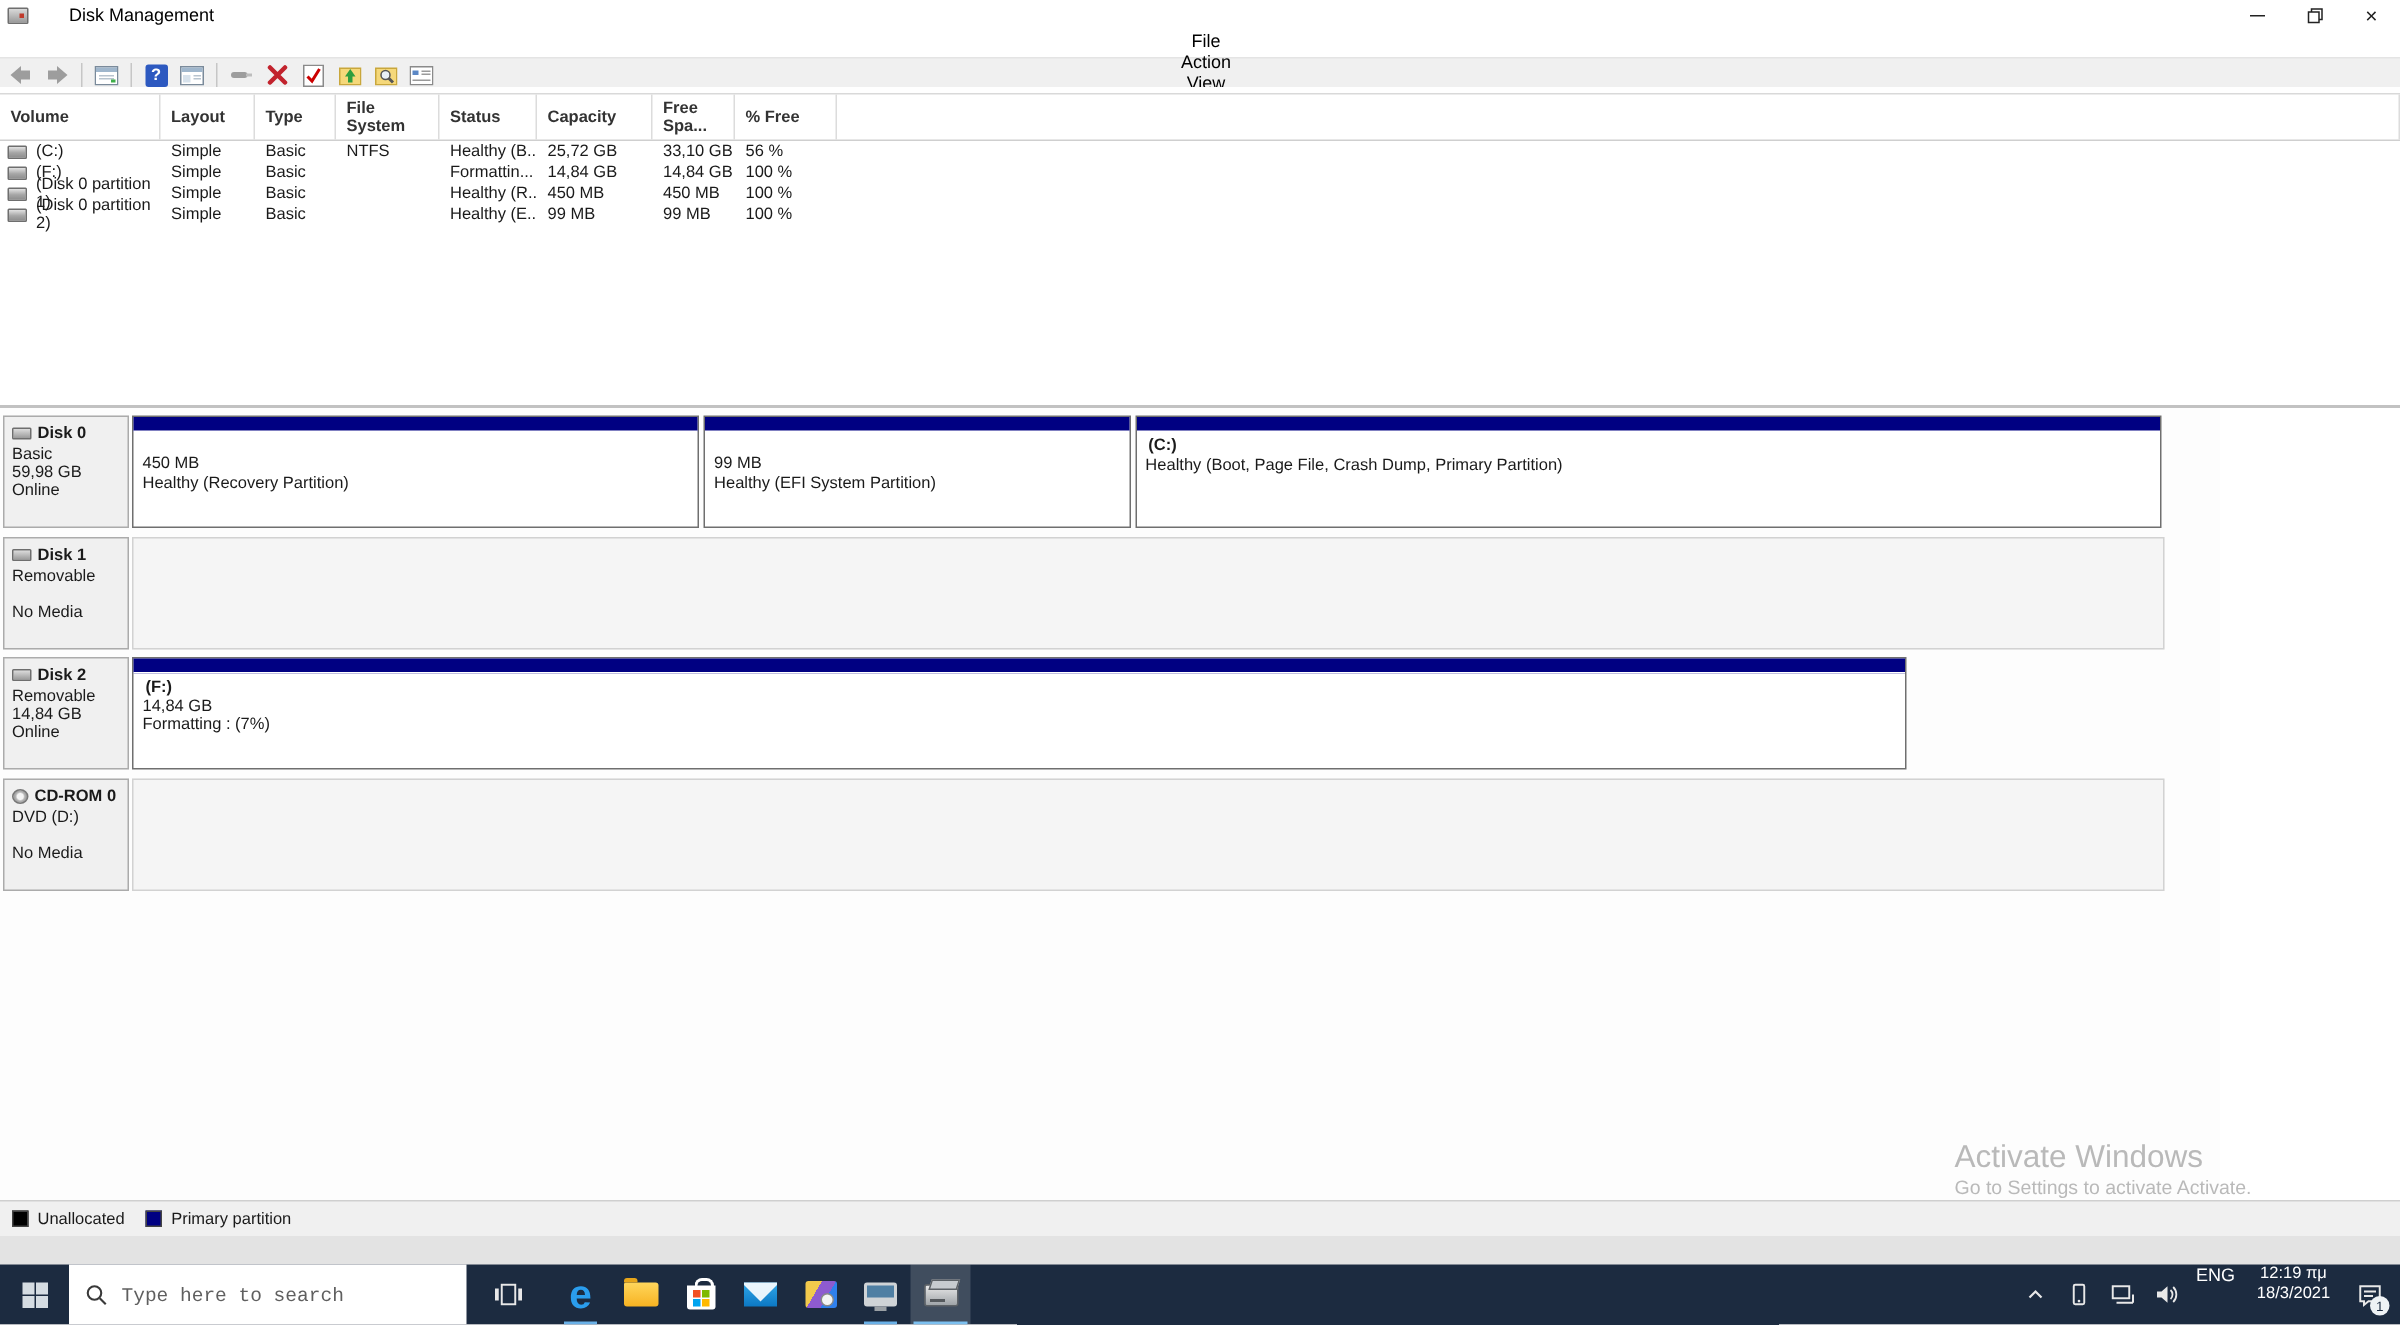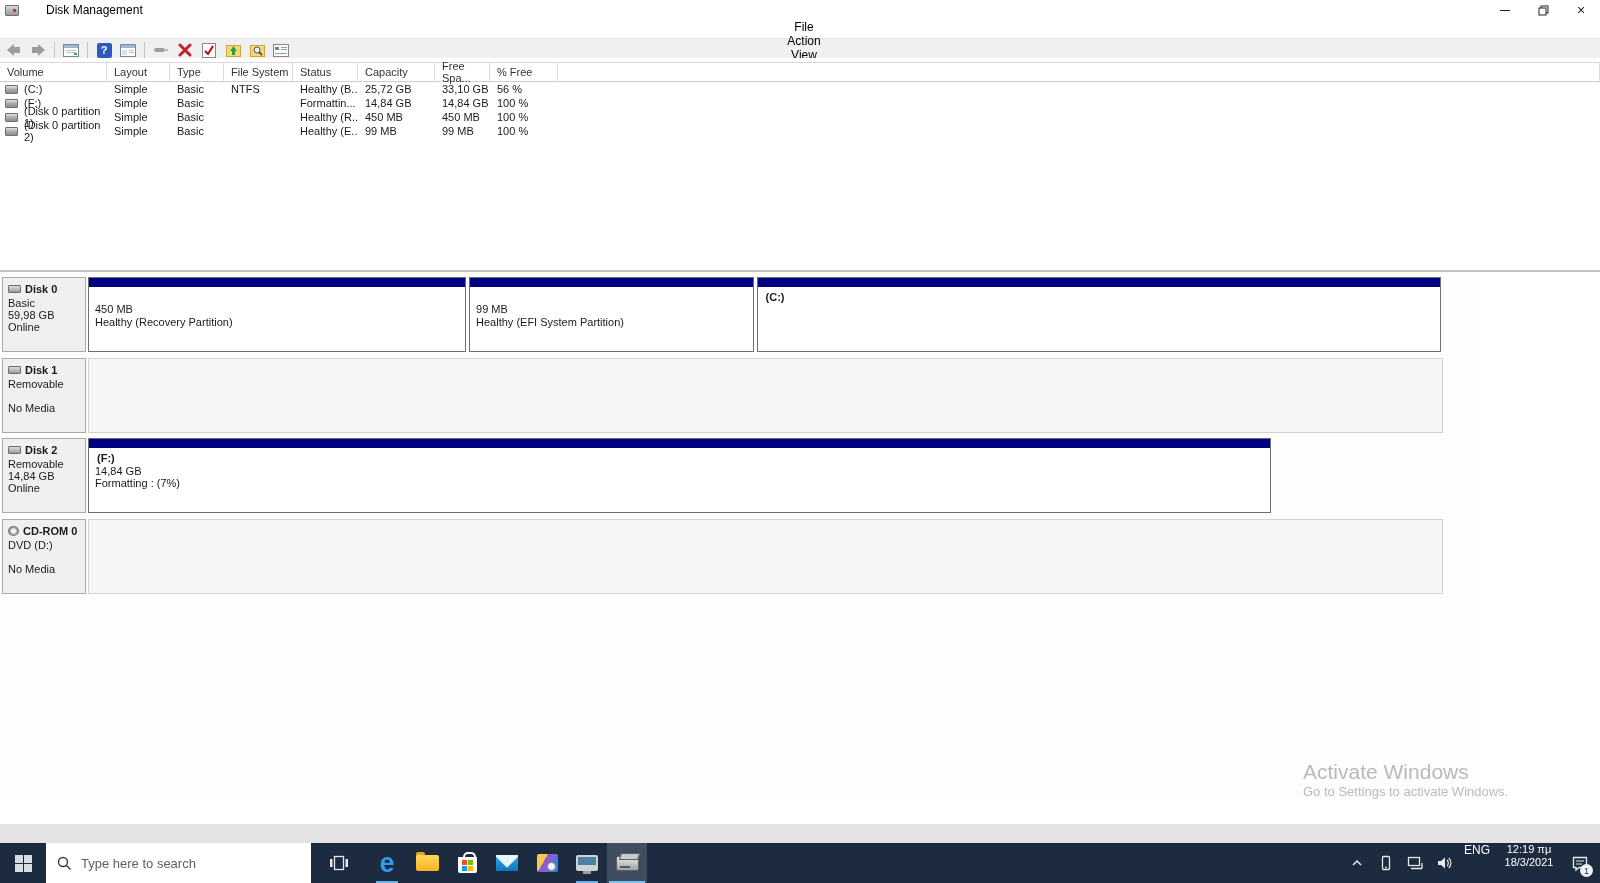--- a/index.html
+++ b/index.html
@@ -22,21 +22,21 @@
   .menubar { height:18px; background:#ffffff; display:flex; align-items:center; padding-left:8px;flex-direction:column; }
   .menu-item { font-size:12px; color:#000; padding:0 9px; }
 
   .toolbar { height:24px; background:#f0f0f0; border-top:1px solid #e4e4e4; border-bottom:1px solid #d6d6d6; display:flex; align-items:center; padding-left:4px; gap:4px; }
   .tbtn { width:20px; height:20px; display:flex; align-items:center; justify-content:center; }
   .tsep { width:1px; height:16px; background:#c6c6c6; margin:0 2px; }
   .help-ico { width:15px; height:15px; background:#2d59c0; color:#fff; font-weight:bold; font-size:11px; display:flex; align-items:center; justify-content:center; border-radius:2px; }
 
   
   .toppane { position:absolute; top:58px; left:0; width:1600px; height:212px; background:#fff; padding-top:4px; }
-  .thead { display:flex; height:20px; border-top:1px solid #d9d9d9; border-bottom:1px solid #cfcfcf; }
+  .thead { display:flex; height:32px; border-top:1px solid #d9d9d9; border-bottom:1px solid #cfcfcf;font-weight:bold; }
   .th { display:flex; align-items:center; padding-left:7px; color:#333; border-right:1px solid #dcdcdc; }
   .trow { display:flex; height:14px; align-items:center; }
   .td { padding-left:7px; white-space:nowrap; overflow:hidden; }
   .c-vol{width:107px;} .c-lay{width:63px;} .c-typ{width:54px;} .c-fs{width:69px;}
   .c-st{width:65px;} .c-cap{width:77px;} .c-free{width:55px;} .c-pct{width:68px;} .c-fill{flex:1;}
   .volcell { display:flex; align-items:center; padding-left:5px; }
   .vol-ico { width:13px; height:9px; margin-right:6px; background:linear-gradient(180deg,#e2e2e2,#a6a6a6 55%,#8e8e8e); border:1px solid #6e6e6e; border-radius:1px; flex:0 0 auto; }
 
   .split { position:absolute; top:270px; left:0; width:1600px; height:2px; background:#c2c2c2; }
 
@@ -69,21 +69,21 @@
   .watermark { position:absolute; left:1303px; top:760px; color:rgba(130,130,130,0.55); pointer-events:none; }
   .wm1 { font-size:21px; line-height:24px; }
   .wm2 { font-size:13px; line-height:16px; }
 
   
   .taskbar { position:absolute; top:843px; left:0; width:1600px; height:40px; background:#1c2b40; display:flex; align-items:stretch; color:#fff; }
   .startbtn { width:46px; display:flex; align-items:center; justify-content:center; }
   .winlogo { display:grid; grid-template-columns:8px 8px; grid-template-rows:8px 8px; gap:1px; }
   .winlogo span { background:#d5dce2; }
   .searchbox { width:265px; background:#ffffff; display:flex; align-items:center; padding-left:11px; gap:9px; }
-  .searchbox input { border:none; outline:none; font-size:13px; color:#444; width:200px; font-family:Liberation Sans, sans-serif; background:transparent; }
+  .searchbox input { border:none; outline:none; font-size:13px; color:#444; width:200px; font-family:Liberation Mono, monospace; background:transparent; }
   .searchbox input::placeholder { color:#5f5f5f; opacity:1; }
   .tb-gap { width:8px; }
   .tb-app { width:40px; display:flex; align-items:center; justify-content:center; position:relative; }
   .tb-app.running::after { content:""; position:absolute; bottom:0; left:9px; right:9px; height:2px; background:#6ab1e8; }
   .tb-app.active { background:rgba(255,255,255,0.16); }
   .tb-app.active::after { content:""; position:absolute; bottom:0; left:2px; right:2px; height:2px; background:#7cc0f0; }
   .edge-e { color:#2a9ded; font-size:27px; font-weight:bold; line-height:27px; }
   .folder-ico { width:23px; height:16px; background:linear-gradient(180deg,#ffd65c,#f7b322); border-radius:1px 2px 2px 2px; position:relative; }
   .folder-ico::before { content:""; position:absolute; top:-3px; left:0; width:9px; height:3px; background:#e8a61a; border-radius:2px 2px 0 0; }
   .store-ico { width:19px; height:16px; background:#fff; border-radius:0 0 2px 2px; position:relative; margin-top:4px; display:grid; grid-template-columns:5px 5px; grid-template-rows:5px 5px; gap:1px; align-content:center; justify-content:center; }
@@ -310,20 +310,21 @@
             <div class="ptxt">
               <div class="pline pname"></div>
               <div class="pline">99 MB</div>
               <div class="pline">Healthy (EFI System Partition)</div>
             </div>
           </div>
           <div class="part" style="width:50.5%;">
             <div class="pband"></div>
             <div class="ptxt">
               <div class="pline pname">(C:)</div>
+              <div class="pline">Healthy (Boot, Page File, Crash Dump, Primary Partition)</div>
             </div>
           </div>
         </div>
       </div>
 
       <div class="diskrow" style="top:86px;">
         <div class="dlabel">
           <div class="dname">
               <span class="disk-ico"></span>
               <span>Disk 1</span>
@@ -368,27 +369,37 @@
           <div class="disk-line">DVD (D:)</div>
           <div class="disk-line"></div>
           <div class="disk-line">No Media</div>
         </div>
         <div class="dgraph">
           <div class="mediaarea"></div>
         </div>
       </div>
     </div>
 
+    <div class="legendbar">
+      <span class="leg">
+        <span class="sq sq-unalloc"></span>
+        <span>Unallocated</span>
+      </span>
+      <span class="leg">
+        <span class="sq sq-primary"></span>
+        <span>Primary partition</span>
+      </span>
+    </div>
   </div>
 
   <div class="strip"></div>
 
   <div class="watermark">
     <div class="wm1">Activate Windows</div>
-    <div class="wm2">Go to Settings to activate Windows.</div>
+    <div class="wm2">Go to Settings to activate Activate.</div>
   </div>
 
   <div class="taskbar">
     <div class="startbtn">
       <span class="winlogo">
           <span></span>
           <span></span>
           <span></span>
           <span></span>
         </span>

